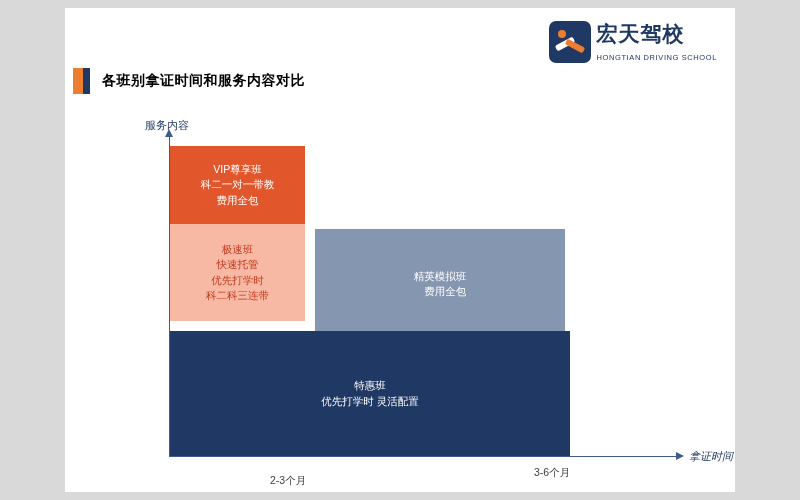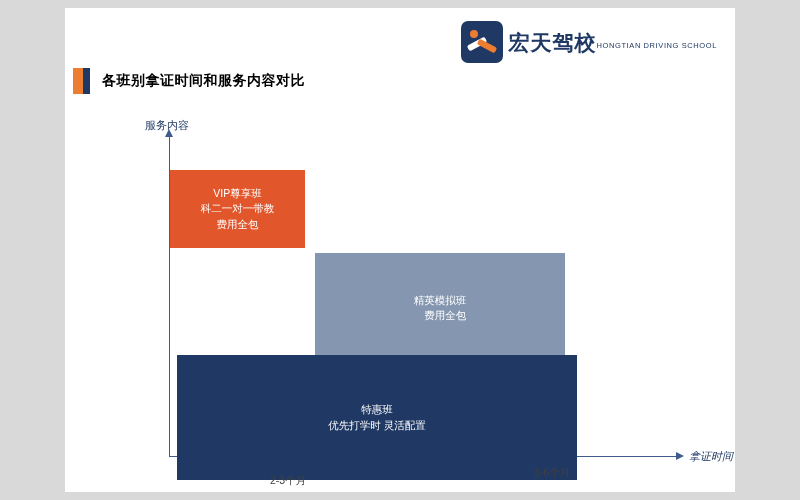--- a/index.html
+++ b/index.html
@@ -56,21 +56,21 @@
   }
   .logo-mark .dot {
     position: absolute;
     left: 9px; top: 9px;
     width: 8px; height: 8px;
     background: #ed7d31;
     border-radius: 50%;
   }
   .logo-text {
     display: flex;
-    flex-direction: row;
+    flex-direction: column;
     justify-content: center;
     line-height: 1;
   }
   .logo-cn {
     font-size: 21px;
     font-weight: bold;
     color: #1f3864;
     letter-spacing: 1px;
   }
   .logo-en {
@@ -174,21 +174,20 @@
     top: 348px;
   }
   
   .bar {
     position: absolute;
     box-sizing: border-box;
     display: flex;
     align-items: center;
     justify-content: center;
     text-align: center;
-    margin-top: 24px;
   }
   .bar-lines {
     line-height: 1.45;
     font-size: 10.5px;
   }
   .bar-title {
     display: block;
     font-weight: normal;
   }
   
@@ -250,22 +249,30 @@
     </div>
 
     <div class="bar bar-vip" style="left:25px; top:28px; width:135px; height:78px;">
       <div class="bar-lines">
         <span class="bar-title">VIP尊享班</span>
         <span>科二一对一带教</span><br>
         <span>费用全包</span>
       </div>
     </div>
 
-
-    <div class="bar bar-discount" style="left:32px; top:213px; width:400px; height:125px;">
+    <div class="bar bar-speed" style="left:25px; top:106px; width:135px; height:97px;">
+      <div class="bar-lines">
+        <span class="bar-title">极速班</span>
+        <span>快速托管</span><br>
+        <span>优先打学时</span><br>
+        <span>科二科三连带</span>
+      </div>
+    </div>
+
+    <div class="bar bar-discount" style="left:25px; top:213px; width:400px; height:125px;">
       <div class="bar-lines">
         <span class="bar-title">特惠班</span>
         <span>优先打学时 灵活配置</span>
       </div>
     </div>
 
     <div class="tick-label" style="left:125px;margin-top:8px;">2-3个月</div>
     <div class="tick-label" style="left:389px;">3-6个月</div>
 
   </div>

